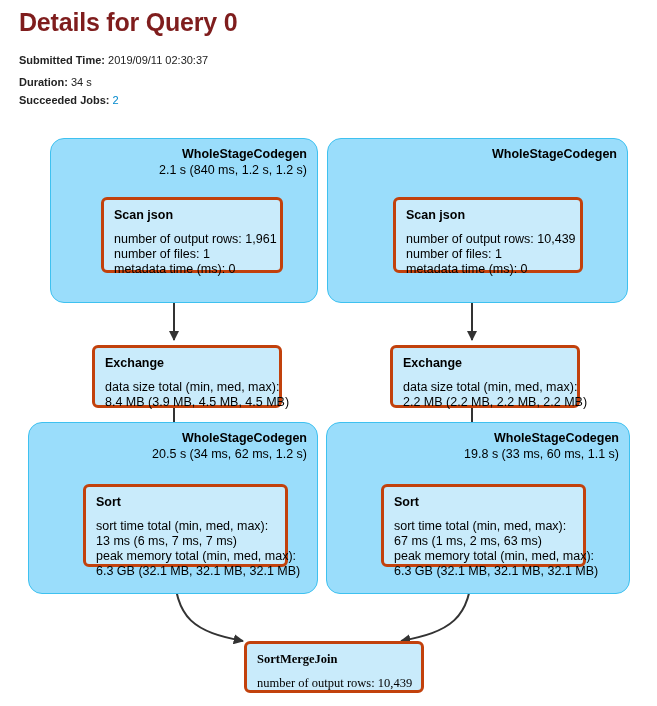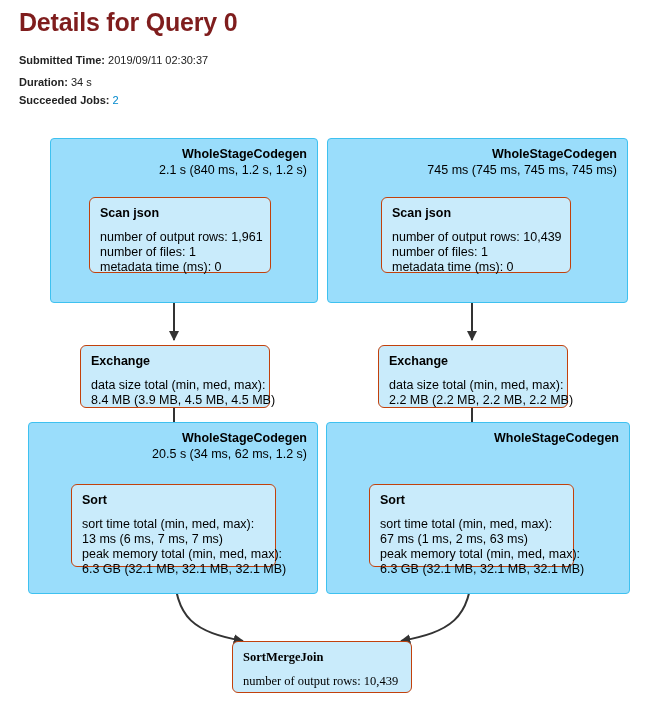--- a/index.html
+++ b/index.html
@@ -61,21 +61,21 @@
     width: 657px;
     height: 706px;
     pointer-events: none;
   }
 
   
   .cluster {
     position: absolute;
     background: #9addfb;
     border: 1px solid #3ec1f0;
-    border-radius: 4px;
+    border-radius: 14px;
     box-sizing: border-box;
   }
   .cluster-label {
     position: absolute;
     right: 10px;
     top: 7px;
     text-align: right;
     font-size: 12.5px;
     line-height: 16px;
     white-space: nowrap;
@@ -86,24 +86,25 @@
   }
   .cluster-label .cl-metric {
     display: block;
     font-weight: normal;
   }
 
   
   .node {
     position: absolute;
     background: #c9ebfb;
-    border: 1px solid #c2410c;
+    border: 3px solid #c2410c;
     border-radius: 6px;
     box-sizing: border-box;
     padding: 8px 10px 9px 10px;
+    margin-left: 12px;
   }
   .node .n-title {
     font-size: 12.5px;
     font-weight: bold;
     line-height: 15px;
     margin-bottom: 9px;
     white-space: nowrap;
   }
   .node .n-metrics {
     font-size: 12.5px;
@@ -162,21 +163,20 @@
       <div class="n-title">Scan json</div>
       <div class="n-metrics">number of output rows: 1,961
 number of files: 1
 metadata time (ms): 0</div>
     </div>
   </div>
 
   <div class="cluster" style="left:327px; top:138px; width:301px; height:165px;">
     <div class="cluster-label">
       <span class="cl-name">WholeStageCodegen</span>
-      <span class="cl-metric">745 ms (745 ms, 745 ms, 745 ms)</span>
     </div>
     <div class="node" style="left:53px; top:58px; width:190px; height:76px;">
       <div class="n-title">Scan json</div>
       <div class="n-metrics">number of output rows: 10,439
 number of files: 1
 metadata time (ms): 0</div>
     </div>
   </div>
 
   <div class="node" style="left:80px; top:345px; width:190px; height:63px;">
@@ -201,20 +201,21 @@
       <div class="n-metrics">sort time total (min, med, max):
 13 ms (6 ms, 7 ms, 7 ms)
 peak memory total (min, med, max):
 6.3 GB (32.1 MB, 32.1 MB, 32.1 MB)</div>
     </div>
   </div>
 
   <div class="cluster" style="left:326px; top:422px; width:304px; height:172px;">
     <div class="cluster-label">
       <span class="cl-name">WholeStageCodegen</span>
+      <span class="cl-metric">19.8 s (33 ms, 60 ms, 1.1 s)</span>
     </div>
     <div class="node" style="left:42px; top:61px; width:205px; height:83px;">
       <div class="n-title">Sort</div>
       <div class="n-metrics">sort time total (min, med, max):
 67 ms (1 ms, 2 ms, 63 ms)
 peak memory total (min, med, max):
 6.3 GB (32.1 MB, 32.1 MB, 32.1 MB)</div>
     </div>
   </div>
 

